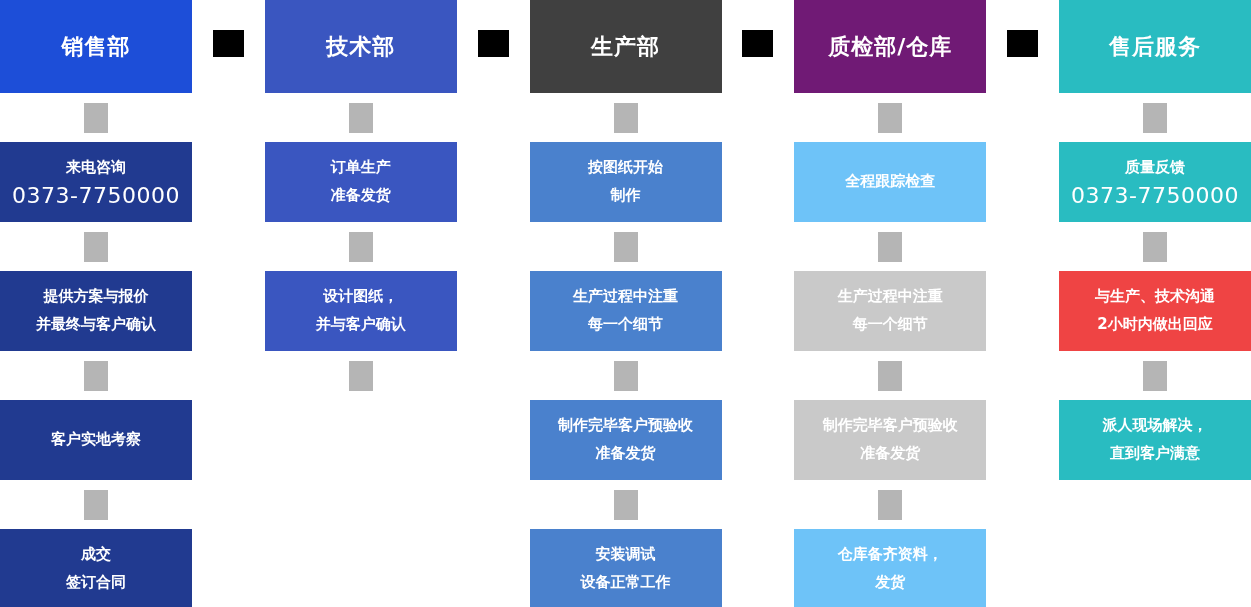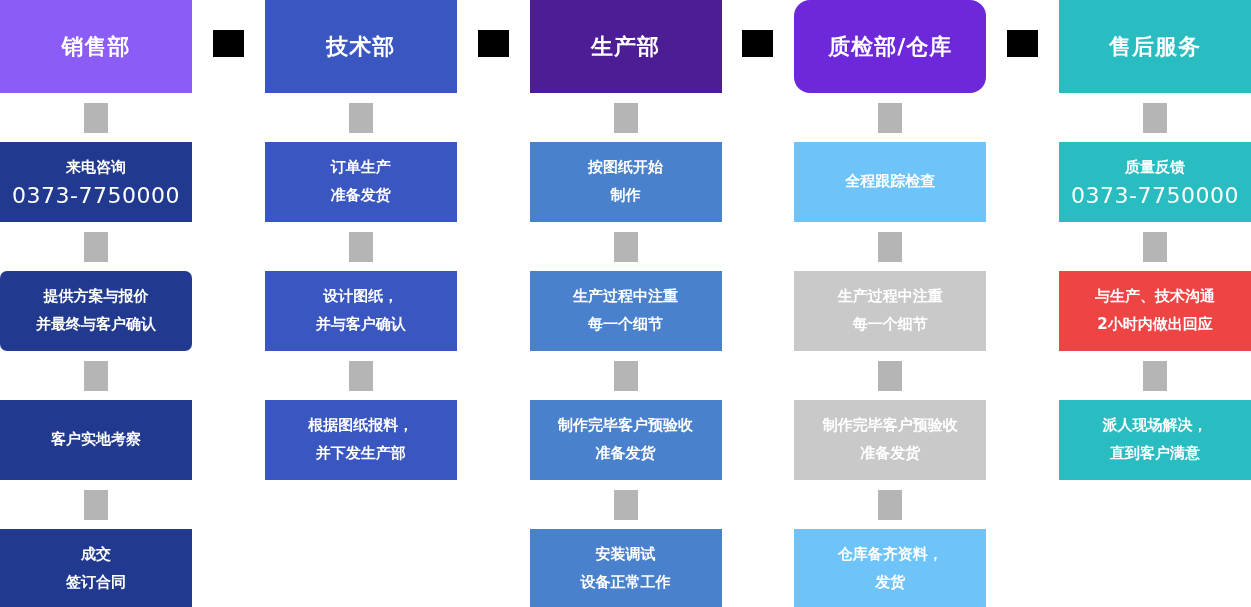--- a/index.html
+++ b/index.html
@@ -71,30 +71,30 @@
 <div class="canvas">
 
   <div class="separator" style="left: 213px; background: rgb(0, 0, 0);"></div>
   <div class="separator" style="left: 478px; background: rgb(0, 0, 0);"></div>
   <div class="separator" style="left: 742px; background: rgb(0, 0, 0);"></div>
   <div class="separator" style="left: 1007px; background: rgb(0, 0, 0);"></div>
 
   <div class="columns">
 
     <div class="column">
-      <div class="header" style="background: #8b5cf6;">
+      <div class="header" style="background: #1d4ed8;">
         <span>销售部</span>
       </div>
       <div class="connector" style="background: rgb(181, 181, 181);"></div>
       <div class="box" style="background: rgb(33, 58, 144);">
         <span class="line">来电咨询</span>
         <span class="line phone">0373-7750000</span>
       </div>
       <div class="connector" style="background: rgb(181, 181, 181);"></div>
-      <div class="box" style="background: rgb(33, 58, 144); border-radius: 7px;">
+      <div class="box" style="background: rgb(33, 58, 144);">
         <span class="line">提供方案与报价</span>
         <span class="line">并最终与客户确认</span>
       </div>
       <div class="connector" style="background: rgb(181, 181, 181);"></div>
       <div class="box" style="background: rgb(33, 58, 144);">
         <span class="line">客户实地考察</span>
       </div>
       <div class="connector" style="background: rgb(181, 181, 181);"></div>
       <div class="box" style="background: rgb(33, 58, 144);">
         <span class="line">成交</span>
@@ -110,28 +110,24 @@
       <div class="box" style="background: rgb(58, 86, 192);">
         <span class="line">订单生产</span>
         <span class="line">准备发货</span>
       </div>
       <div class="connector" style="background: rgb(181, 181, 181);"></div>
       <div class="box" style="background: rgb(58, 86, 192);">
         <span class="line">设计图纸，</span>
         <span class="line">并与客户确认</span>
       </div>
       <div class="connector" style="background: rgb(181, 181, 181);"></div>
-      <div class="box" style="background: rgb(58, 86, 192);">
-        <span class="line">根据图纸报料，</span>
-        <span class="line">并下发生产部</span>
-      </div>
     </div>
 
     <div class="column">
-      <div class="header" style="background: #4c1d95;">
+      <div class="header" style="background: #404040;">
         <span>生产部</span>
       </div>
       <div class="connector" style="background: rgb(181, 181, 181);"></div>
       <div class="box" style="background: rgb(74, 129, 205);">
         <span class="line">按图纸开始</span>
         <span class="line">制作</span>
       </div>
       <div class="connector" style="background: rgb(181, 181, 181);"></div>
       <div class="box" style="background: rgb(74, 129, 205);">
         <span class="line">生产过程中注重</span>
@@ -143,21 +139,21 @@
         <span class="line">准备发货</span>
       </div>
       <div class="connector" style="background: rgb(181, 181, 181);"></div>
       <div class="box" style="background: rgb(74, 129, 205);">
         <span class="line">安装调试</span>
         <span class="line">设备正常工作</span>
       </div>
     </div>
 
     <div class="column">
-      <div class="header" style="background: #6d28d9; border-radius: 16px;">
+      <div class="header" style="background: #701a75;">
         <span>质检部/仓库</span>
       </div>
       <div class="connector" style="background: rgb(181, 181, 181);"></div>
       <div class="box" style="background: rgb(110, 195, 248); justify-content: center;">
         <span class="line">全程跟踪检查</span>
       </div>
       <div class="connector" style="background: rgb(181, 181, 181);"></div>
       <div class="box" style="background: rgb(201, 201, 201);">
         <span class="line">生产过程中注重</span>
         <span class="line">每一个细节</span>

